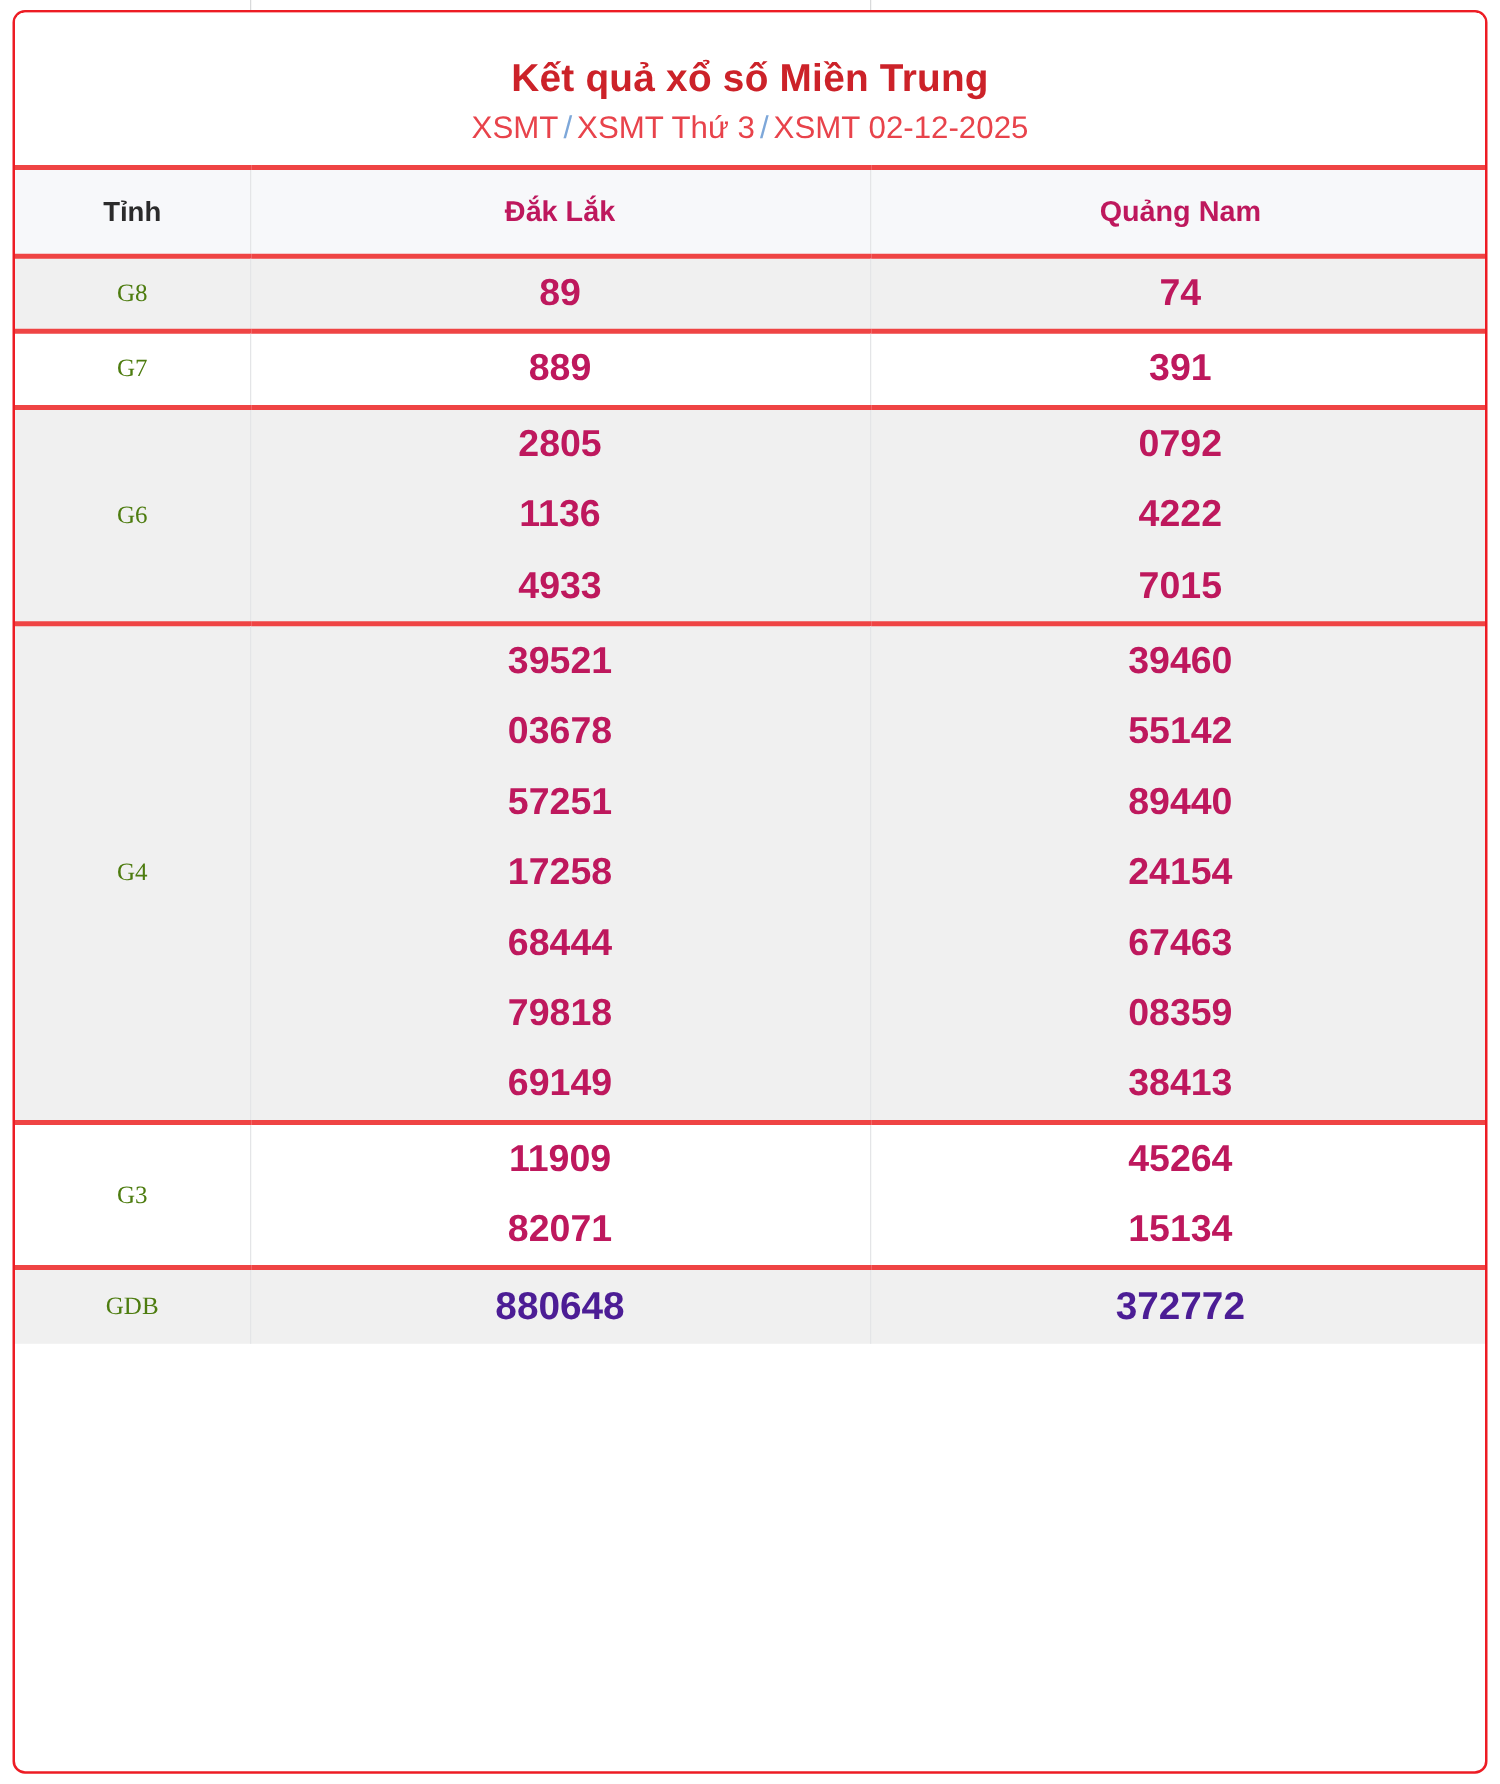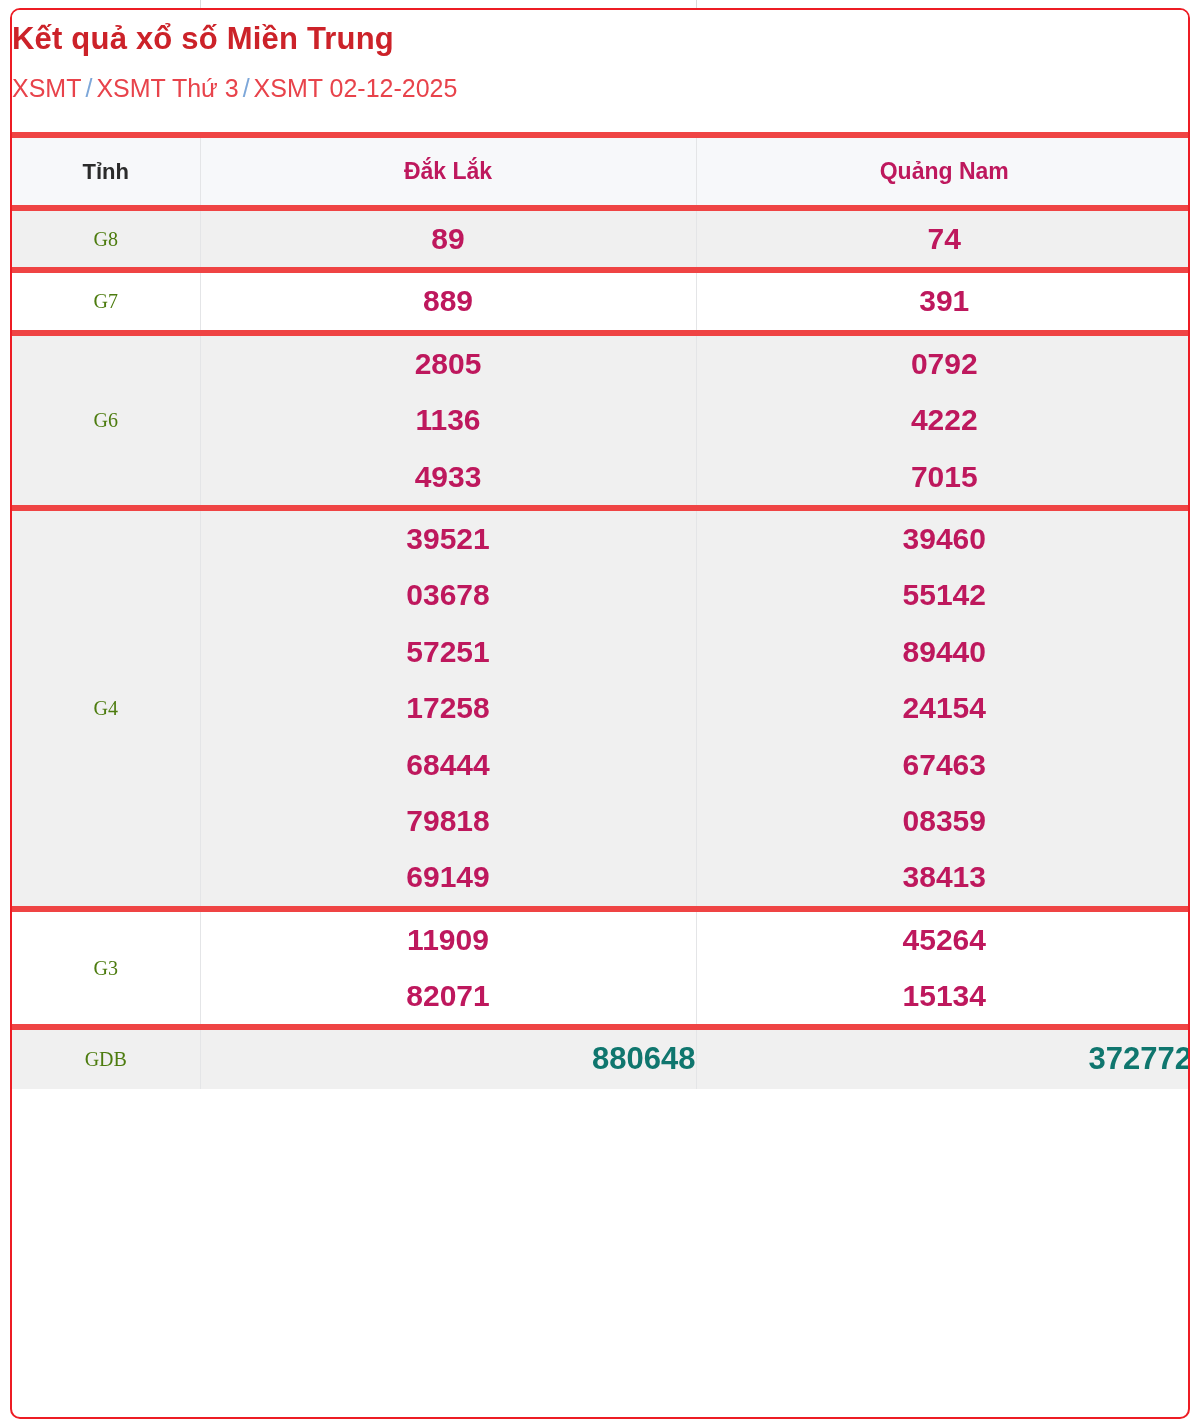--- a/index.html
+++ b/index.html
@@ -40,33 +40,34 @@
     box-sizing: border-box;
     border: 2px solid #ed1c24;
     border-radius: 10px;
     background: #ffffff;
     overflow: hidden;
   }
 
   .card-header {
     height: 122px;
     box-sizing: border-box;
-    padding-top: 8px;
+    padding-top: 32px;
+    text-align: center;
     background: #ffffff;
   }
   .title {
     margin: 0;
     font-size: 31px;
     font-weight: bold;
     color: #cc2229;
     letter-spacing: 0.2px;
     line-height: 1.35;
   }
   .breadcrumb {
-    margin-top: 12px;
+    margin-top: 2px;
     font-size: 25px;
     color: #e8434b;
     line-height: 1.3;
     white-space: nowrap;
   }
   .breadcrumb .crumb { color: #e8434b; }
   .breadcrumb .sep {
     color: #7da7d9;
     margin: 0 4px;
   }
@@ -74,21 +75,21 @@
   table.results {
     width: 100%;
     border-collapse: collapse;
     table-layout: fixed;
   }
   table.results col.c-prize { width: 188px; }
   table.results col.c-prov  { width: 496px; }
 
   table.results th,
   table.results td {
-    border-top: 6px solid #ef4444;
+    border-top: 4px solid #ef4444;
     border-right: 1px solid #e4e5e7;
     text-align: center;
     vertical-align: middle;
     padding: 0;
   }
   table.results th:last-child,
   table.results td:last-child {
     border-right: none;
   }
 
@@ -120,23 +121,22 @@
   td.numbers {
     font-size: 30px;
     font-weight: bold;
     color: #be185d;
     line-height: 1.88;
     padding: 6px 0;
   }
   td.numbers .num { display: block; }
 
   tr.row-gdb td.numbers {
-    color: #0f766e;
+    color: #4c1d95;
     font-size: 31px;
-    text-align: right;
   }
 </style>
 </head>
 <body>
 
 <div class="top-remnant">
   <div class="tick" style="left:200px"></div>
   <div class="tick" style="left:696px"></div>
 </div>
 

